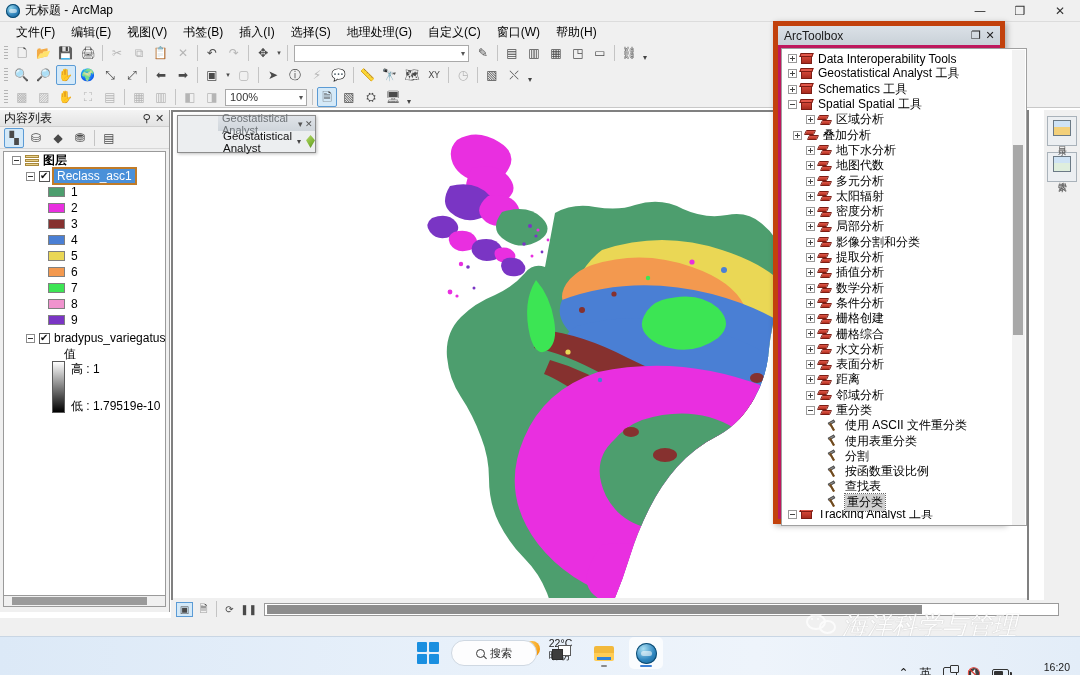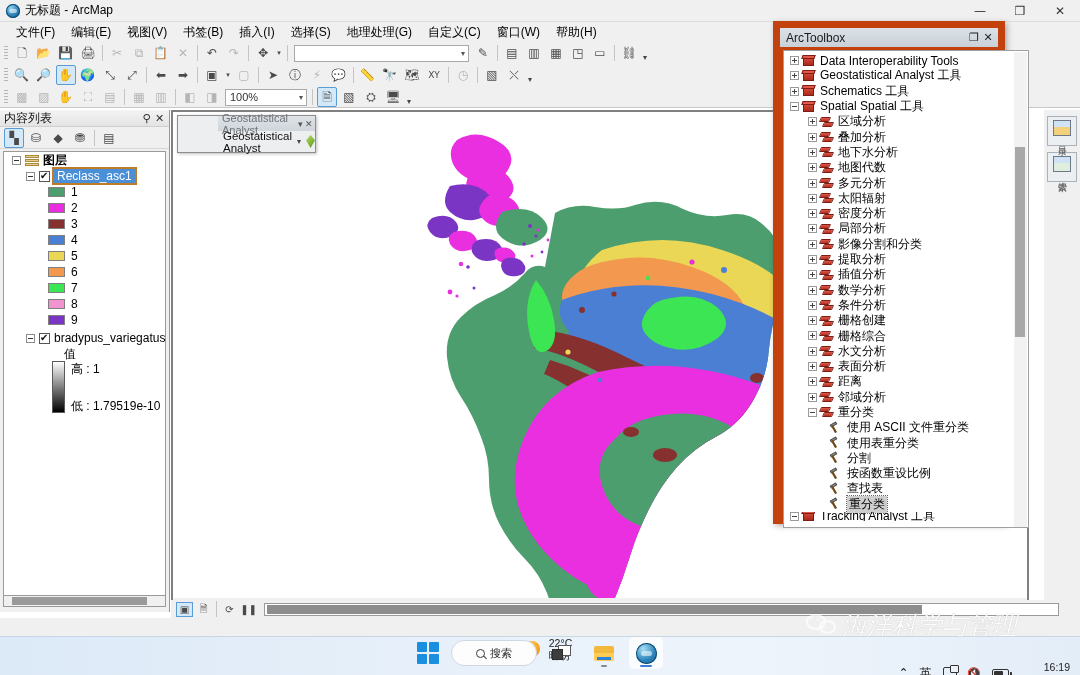--- a/index.html
+++ b/index.html
@@ -189,21 +189,21 @@
   .gtool-body .dd { margin-left: 5px; font-size: 8px; color: #444; }
   .gtool-body .gicon {
     width: 15px; height: 13px; margin-left: 5px;
     background: linear-gradient(135deg, #b6d96a 0%, #7fb536 60%, #4f7f1f 100%);
     clip-path: polygon(0 40%, 50% 0, 100% 40%, 50% 100%);
   }
 
   
   .atb {
     position: absolute; left: 773px; top: 21px; width: 232px; height: 503px;
-    background: #c2410c; border: 7px solid #c2410c; box-shadow: 2px 2px 6px rgba(0,0,0,.3);
+    background: #be185d; border: 5px solid #c2410c; box-shadow: 2px 2px 6px rgba(0,0,0,.3);
   }
   .atb-cap {
     height: 19px; background: linear-gradient(#dbe1e7, #c9d1d8);
     display: flex; align-items: center; padding: 0 3px 0 6px;
     font-size: 12px; color: #1b1b1b;
   }
   .atb-cap .sp { margin-left: auto; }
   .atb-cap .mx, .atb-cap .cx {
     width: 14px; text-align: center; font-size: 11px; color: #222;
     font-family: "DejaVu Sans", sans-serif;
@@ -764,21 +764,21 @@
         </div>
 
         <div class="arow" style="padding-left:24px;">
           <div class="aexp plus"></div>
           <div class="tset">
               <div class="a"></div>
               <div class="b"></div>
             </div>
           <span class="alabel">区域分析</span>
         </div>
-        <div class="arow" style="padding-left:24px;align-items:center;">
+        <div class="arow" style="padding-left:11px;align-items:center;">
           <div class="aexp plus"></div>
           <div class="tset">
               <div class="a"></div>
               <div class="b"></div>
             </div>
           <span class="alabel">叠加分析</span>
         </div>
         <div class="arow" style="padding-left:24px;">
           <div class="aexp plus"></div>
           <div class="tset">
@@ -1060,19 +1060,19 @@
 
     <div class="tray">
       <span class="ti">⌃</span>
       <span class="ti">英</span>
       <span class="mon"></span>
       <span class="ti" style="font-size:11px;">🔇</span>
       <span class="batt">
           <i></i>
         </span>
       <div class="clock">
-        <div>16:19</div>
+        <div>16:20</div>
         <div>2023/2/17</div>
       </div>
     </div>
   </div>
 
 </div>
 
 </body></html>

